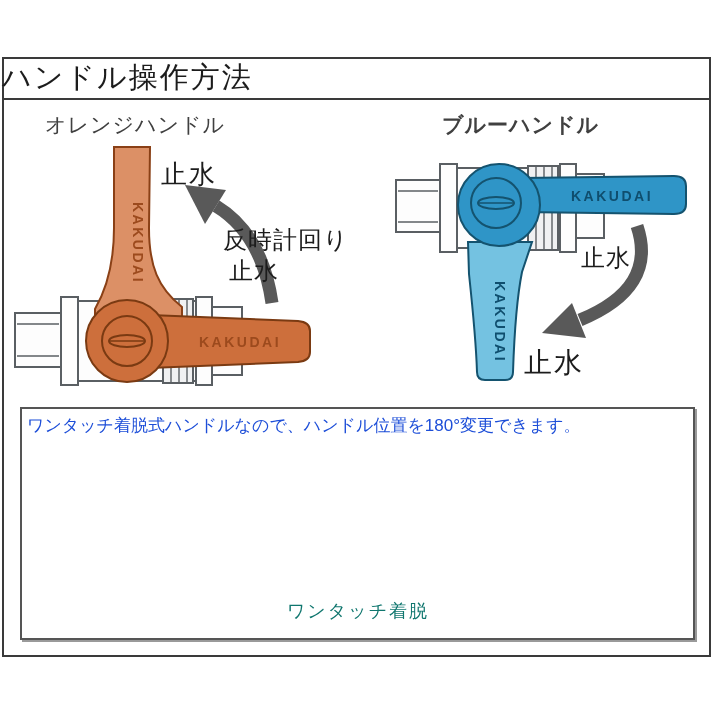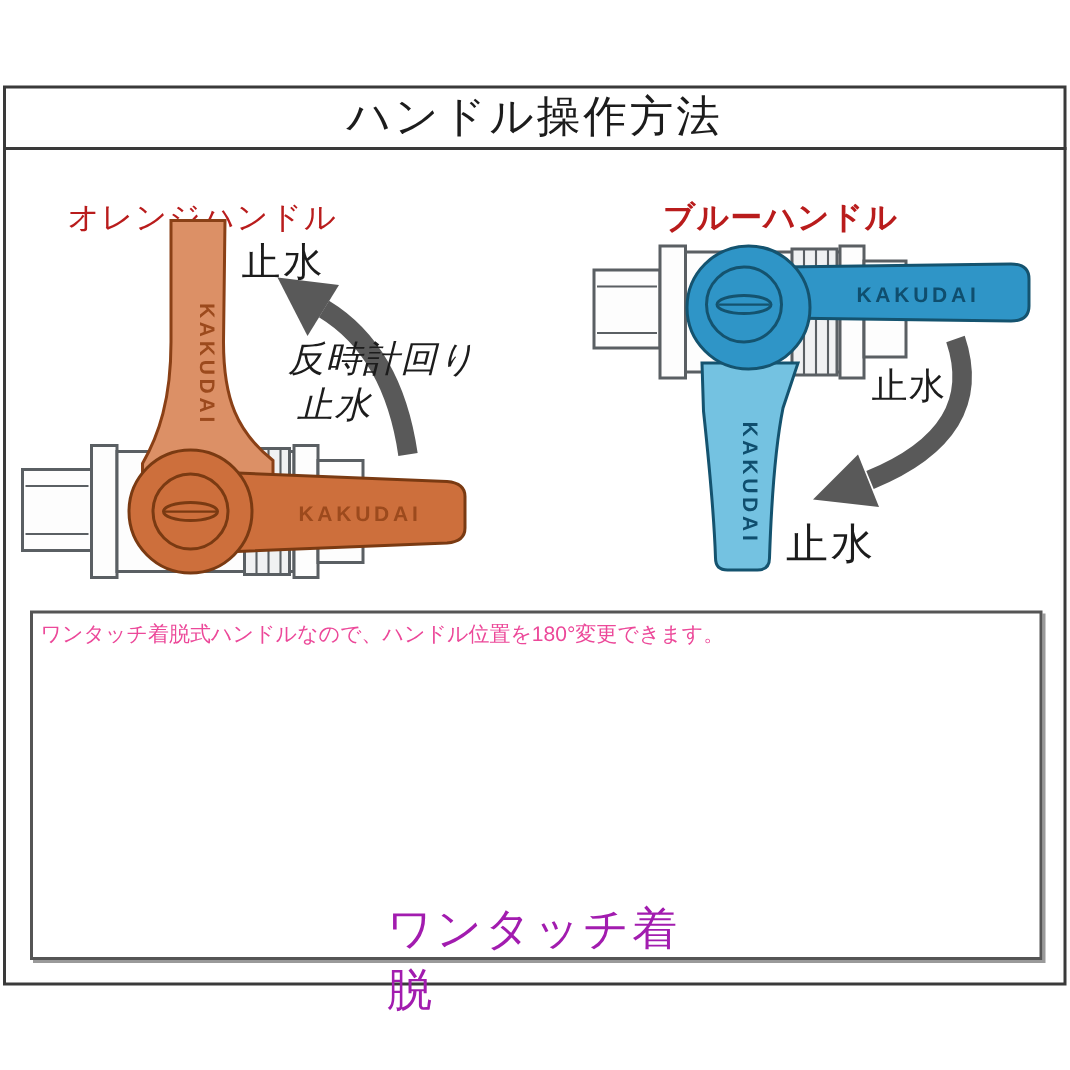--- a/index.html
+++ b/index.html
@@ -8,32 +8,32 @@
     font-family:"Liberation Sans", sans-serif;color:#222;
   }
   .abs{position:absolute;}
   #outer-box{
     left:2px;top:57px;width:705px;height:596px;
     border:2px solid #3a3a3a;background:#fff;
   }
   #title-band{
     left:2px;top:57px;width:709px;height:43px;
     border-bottom:2px solid #3a3a3a;box-sizing:border-box;
-    display:flex;align-items:center;justify-content:center;
+    display:flex;align-items:center;
     font-size:29px;letter-spacing:2px;color:#1c1c1c;
   }
-  .col-label{font-size:21px;text-align:center;color:#b91c1c;letter-spacing:1px;margin-top:20px;}
-  .jp-note{font-size:14px;color:#ec4899;white-space:nowrap;letter-spacing:0px;}
+  .col-label{font-size:21px;text-align:center;color:#404040;letter-spacing:1px;}
+  .jp-note{font-size:17px;color:#1d4ed8;white-space:nowrap;letter-spacing:0px;}
   .stop-label{font-size:26px;color:#1c1c1c;letter-spacing:2px;}
   .rot-label{font-size:24px;color:#1c1c1c;line-height:31px;letter-spacing:1px;}
   #inner-box{
     left:20px;top:407px;width:671px;height:229px;
     border:2px solid #555;box-shadow:2px 2px 0 #9a9a9a;background:#fff;
   }
-  #detach-caption{font-size:30px;color:#a21caf;letter-spacing:2px;}
+  #detach-caption{font-size:18px;text-align:center;color:#0f766e;letter-spacing:2px;}
   svg text.brand{
     font-family:"Liberation Sans", sans-serif;
     font-weight:bold;font-size:14px;letter-spacing:2.5px;
   }
   svg{display:block;}
 </style>
 </head>
 <body>
 
 <div id="page">
@@ -157,21 +157,21 @@
       <polygon points="439,533 461,533 461,522 478,540 461,558 461,547 439,547" fill="#666a6e"></polygon>
 
       <g>
         <use href="#gv-body" transform="translate(556,575)"></use>
         <use href="#gv-lever" transform="translate(556,575) scale(-1,1)"></use>
       </g>
     </g>
   </svg>
 
   <div class="abs stop-label" style="left:161px;top:157px;">止水</div>
-  <div class="abs rot-label" style="left:192px;top:224px;font-style:italic;">
+  <div class="abs rot-label" style="left:223px;top:224px;">
     <div>反時計回り</div>
     <div style="margin-left:6px;">止水</div>
   </div>
 
   <div class="abs rot-label" style="left:575px;top:242px;">
     <div style="margin-left:6px;">止水</div>
   </div>
   <div class="abs stop-label" style="left:524px;top:344px;font-size:28px;">止水</div>
 
   <div class="abs" id="inner-box"></div>

